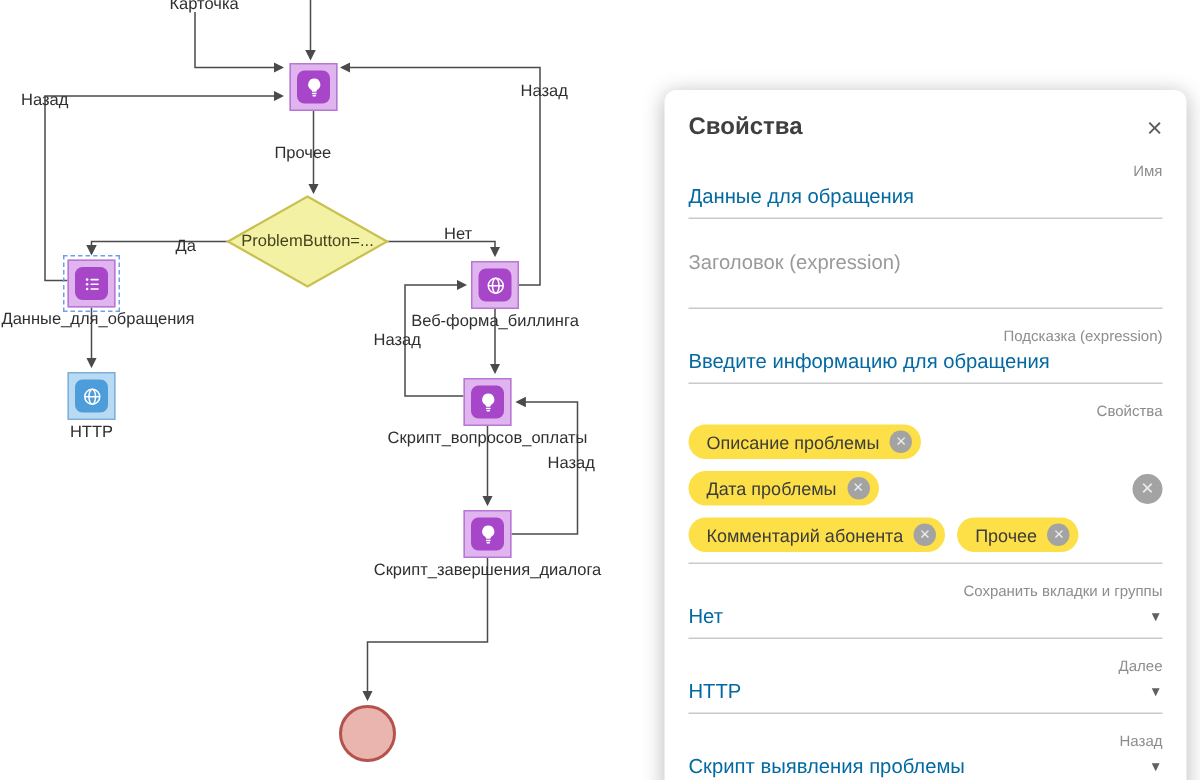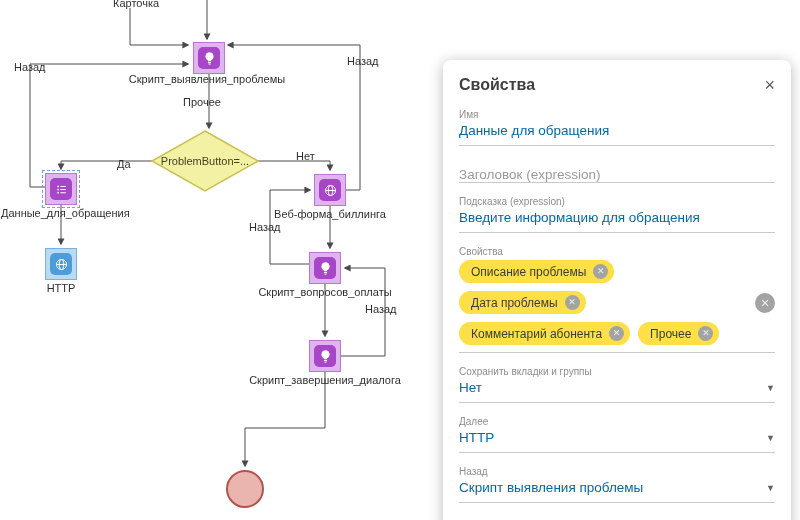--- a/index.html
+++ b/index.html
@@ -34,24 +34,24 @@
   .panel { position:absolute; left:443px; top:60px; width:348px; height:475px;
            background:#ffffff; border-radius:8px;
            box-shadow:0 2px 14px rgba(0,0,0,0.28); }
   .panel-header { display:flex; align-items:center; justify-content:space-between;
                   padding:16px 16px 2px 16px; }
   .panel-title { font-size:16px; font-weight:bold; color:#3f3f3f; }
   .panel-close { font-size:18px; color:#5c5c5c; cursor:pointer; line-height:18px; }
 
   .field { margin:13px 16px 0 16px; padding-bottom:7px;
            border-bottom:1px solid #c9c9c9; }
-  .field-label { font-size:10px; color:#8d8d8d; margin-bottom:3px; }
+  .field-label { font-size:10px; color:#8d8d8d; margin-bottom:3px;text-align:right; }
   .field-value { font-size:13.5px; color:#0369a1; }
   .field-placeholder { font-size:13.5px; color:#9a9a9a; }
-  .placeholder-field { padding-top:8px; padding-bottom:0; }
+  .placeholder-field { padding-top:8px; padding-bottom:23px; }
 
   .select-row { display:flex; align-items:center; justify-content:space-between; }
   .caret { font-size:9px; color:#616161; margin-left:8px; }
 
   .chips-wrap { display:flex; align-items:center; }
   .chips { flex:1; display:flex; flex-wrap:wrap; gap:8px; }
   .chip { display:flex; align-items:center; background:#fde047; border-radius:14px;
           padding:4px 6px 4px 12px; font-size:12px; color:#3c3c3c; white-space:nowrap; }
   .chip-x { width:15px; height:15px; border-radius:50%; background:#a3a3a3;
             color:#ededed; font-size:9px; line-height:15px; text-align:center;
@@ -93,21 +93,20 @@
 
     <div class="node purple" style="left:193px;top:42px">
       <div class="node-core purple">
         <svg viewBox="0 0 24 24" fill="#ffffff">
             <path d="M12 2a6.5 6.5 0 0 0-3.6 11.9c.8.6 1.3 1.4 1.4 2.3h4.4c.1-.9.6-1.7 1.4-2.3A6.5 6.5 0 0 0 12 2z"></path>
             <rect x="9.4" y="17.4" width="5.2" height="1.6" rx="0.8"></rect>
             <rect x="10" y="19.8" width="4" height="1.6" rx="0.8"></rect>
           </svg>
       </div>
     </div>
-    <div class="node-label" style="left:127px;top:73px;width:160px">Скрипт_выявления_проблемы</div>
 
     <div class="diamond-label">ProblemButton=...</div>
 
     <div class="node purple selected" style="left:45px;top:173px">
       <div class="node-core purple">
         <svg viewBox="0 0 24 24" fill="#ffffff">
             <circle cx="6.5" cy="7" r="1.4"></circle>
             <circle cx="6.5" cy="12" r="1.4"></circle>
             <circle cx="6.5" cy="17" r="1.4"></circle>
             <rect x="10" y="6.2" width="9" height="1.7" rx="0.8"></rect>

